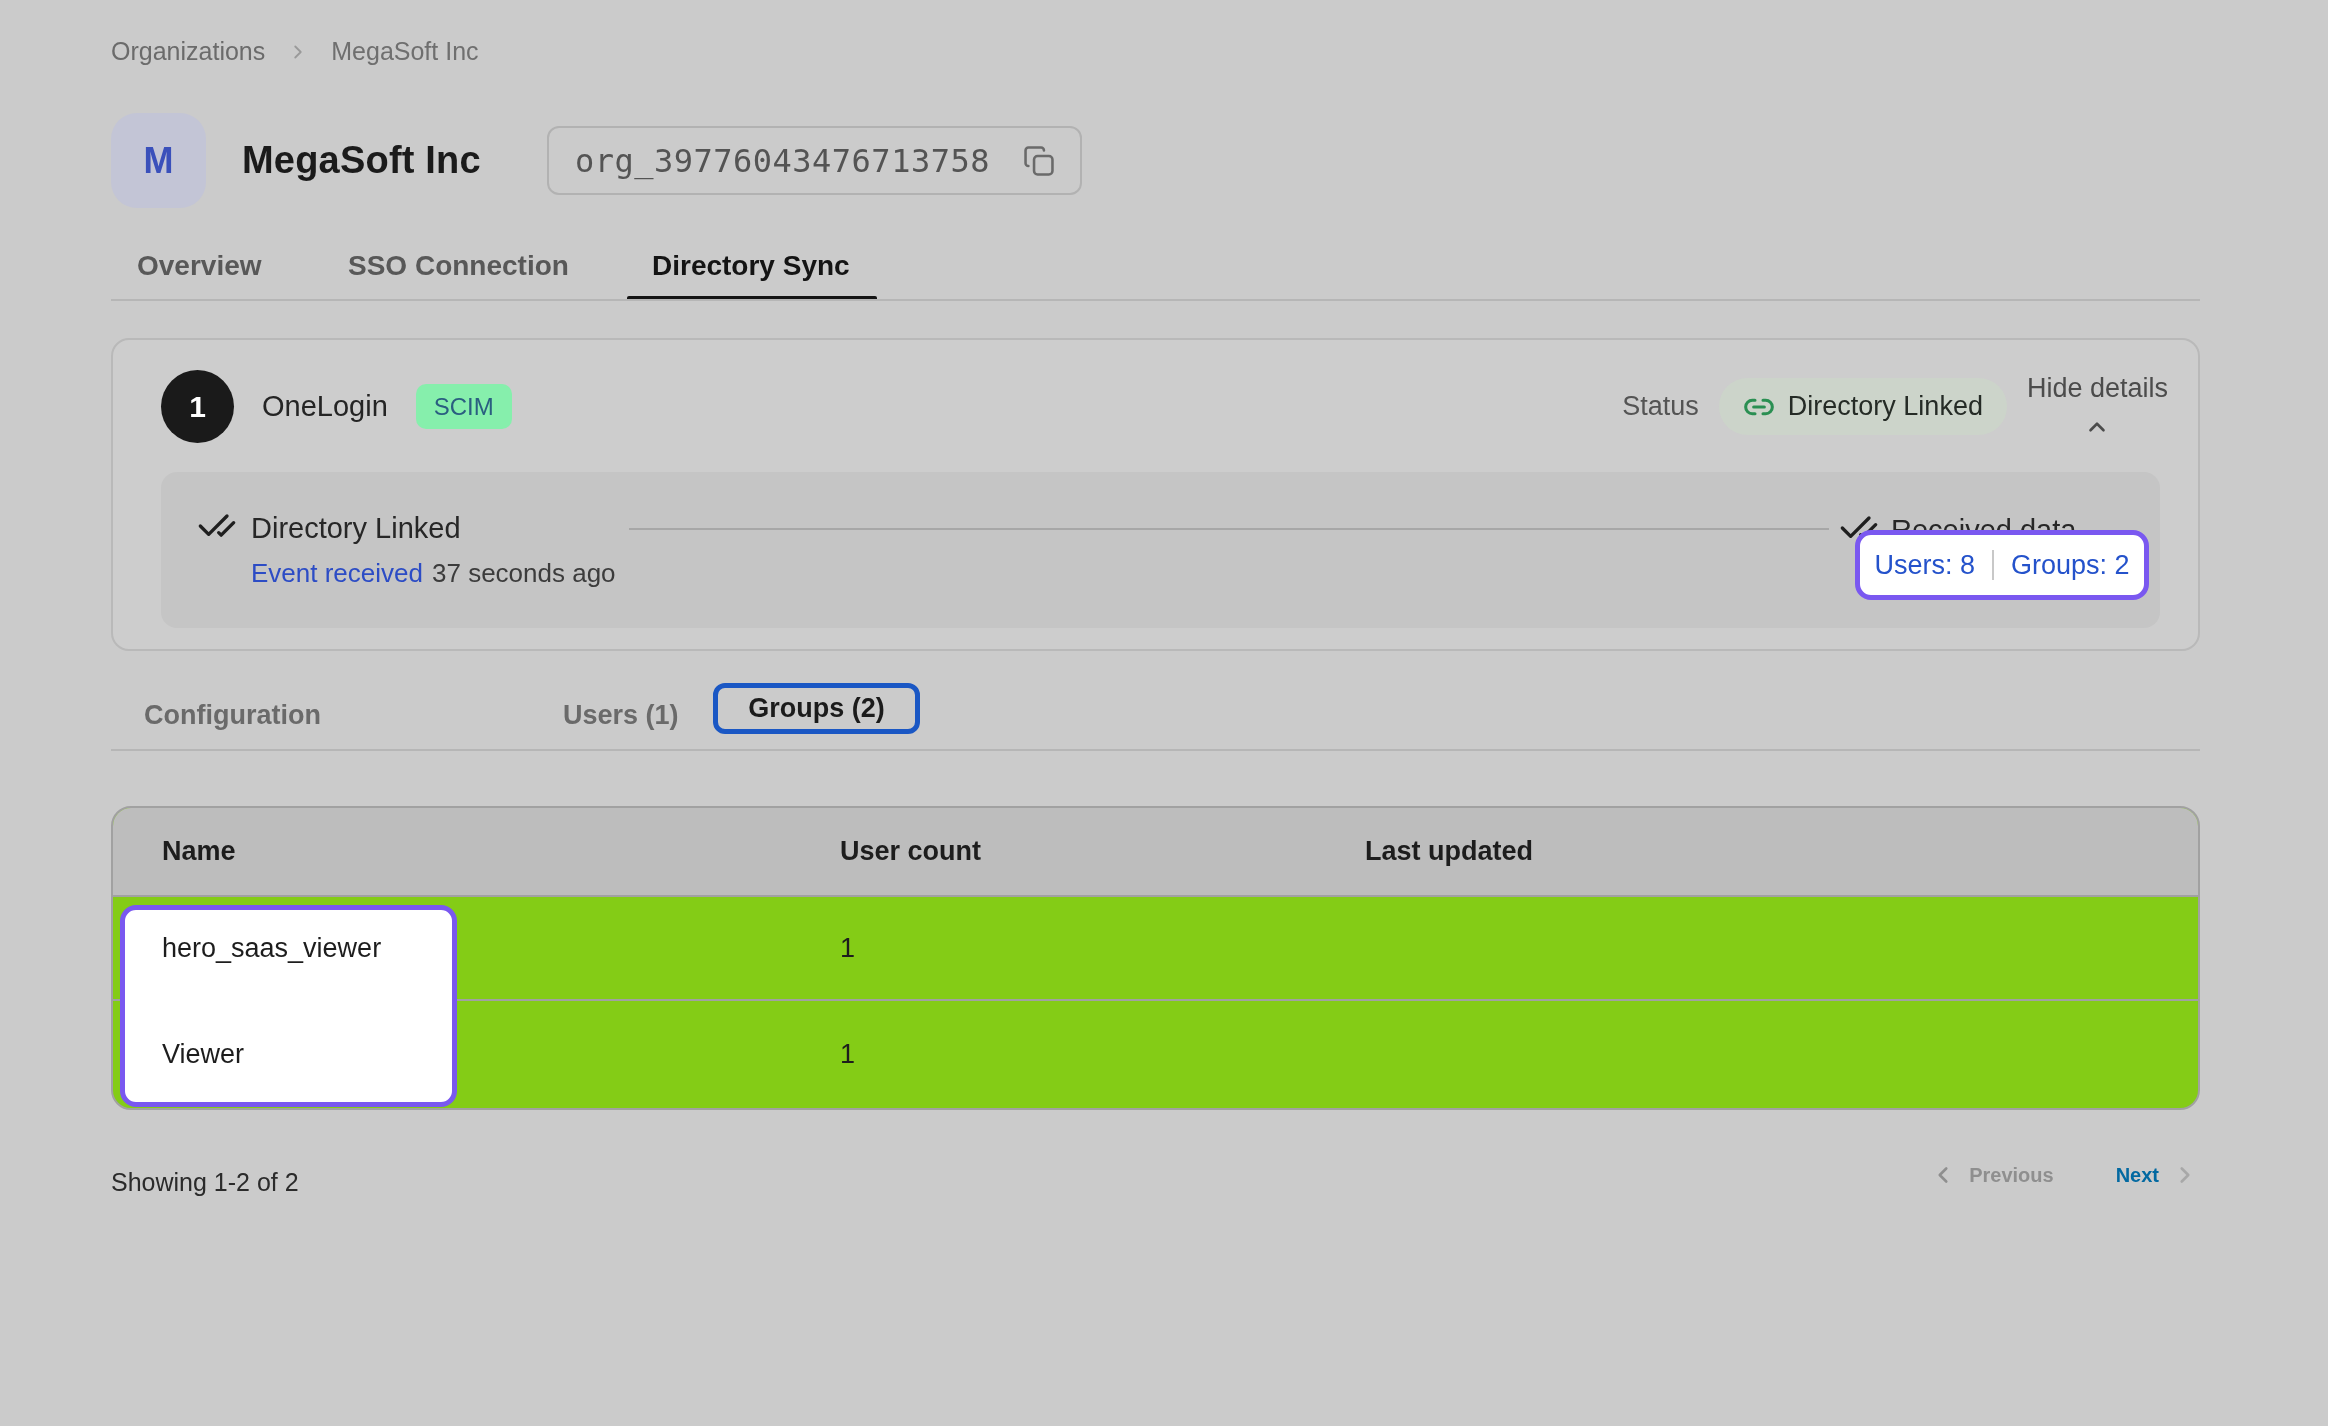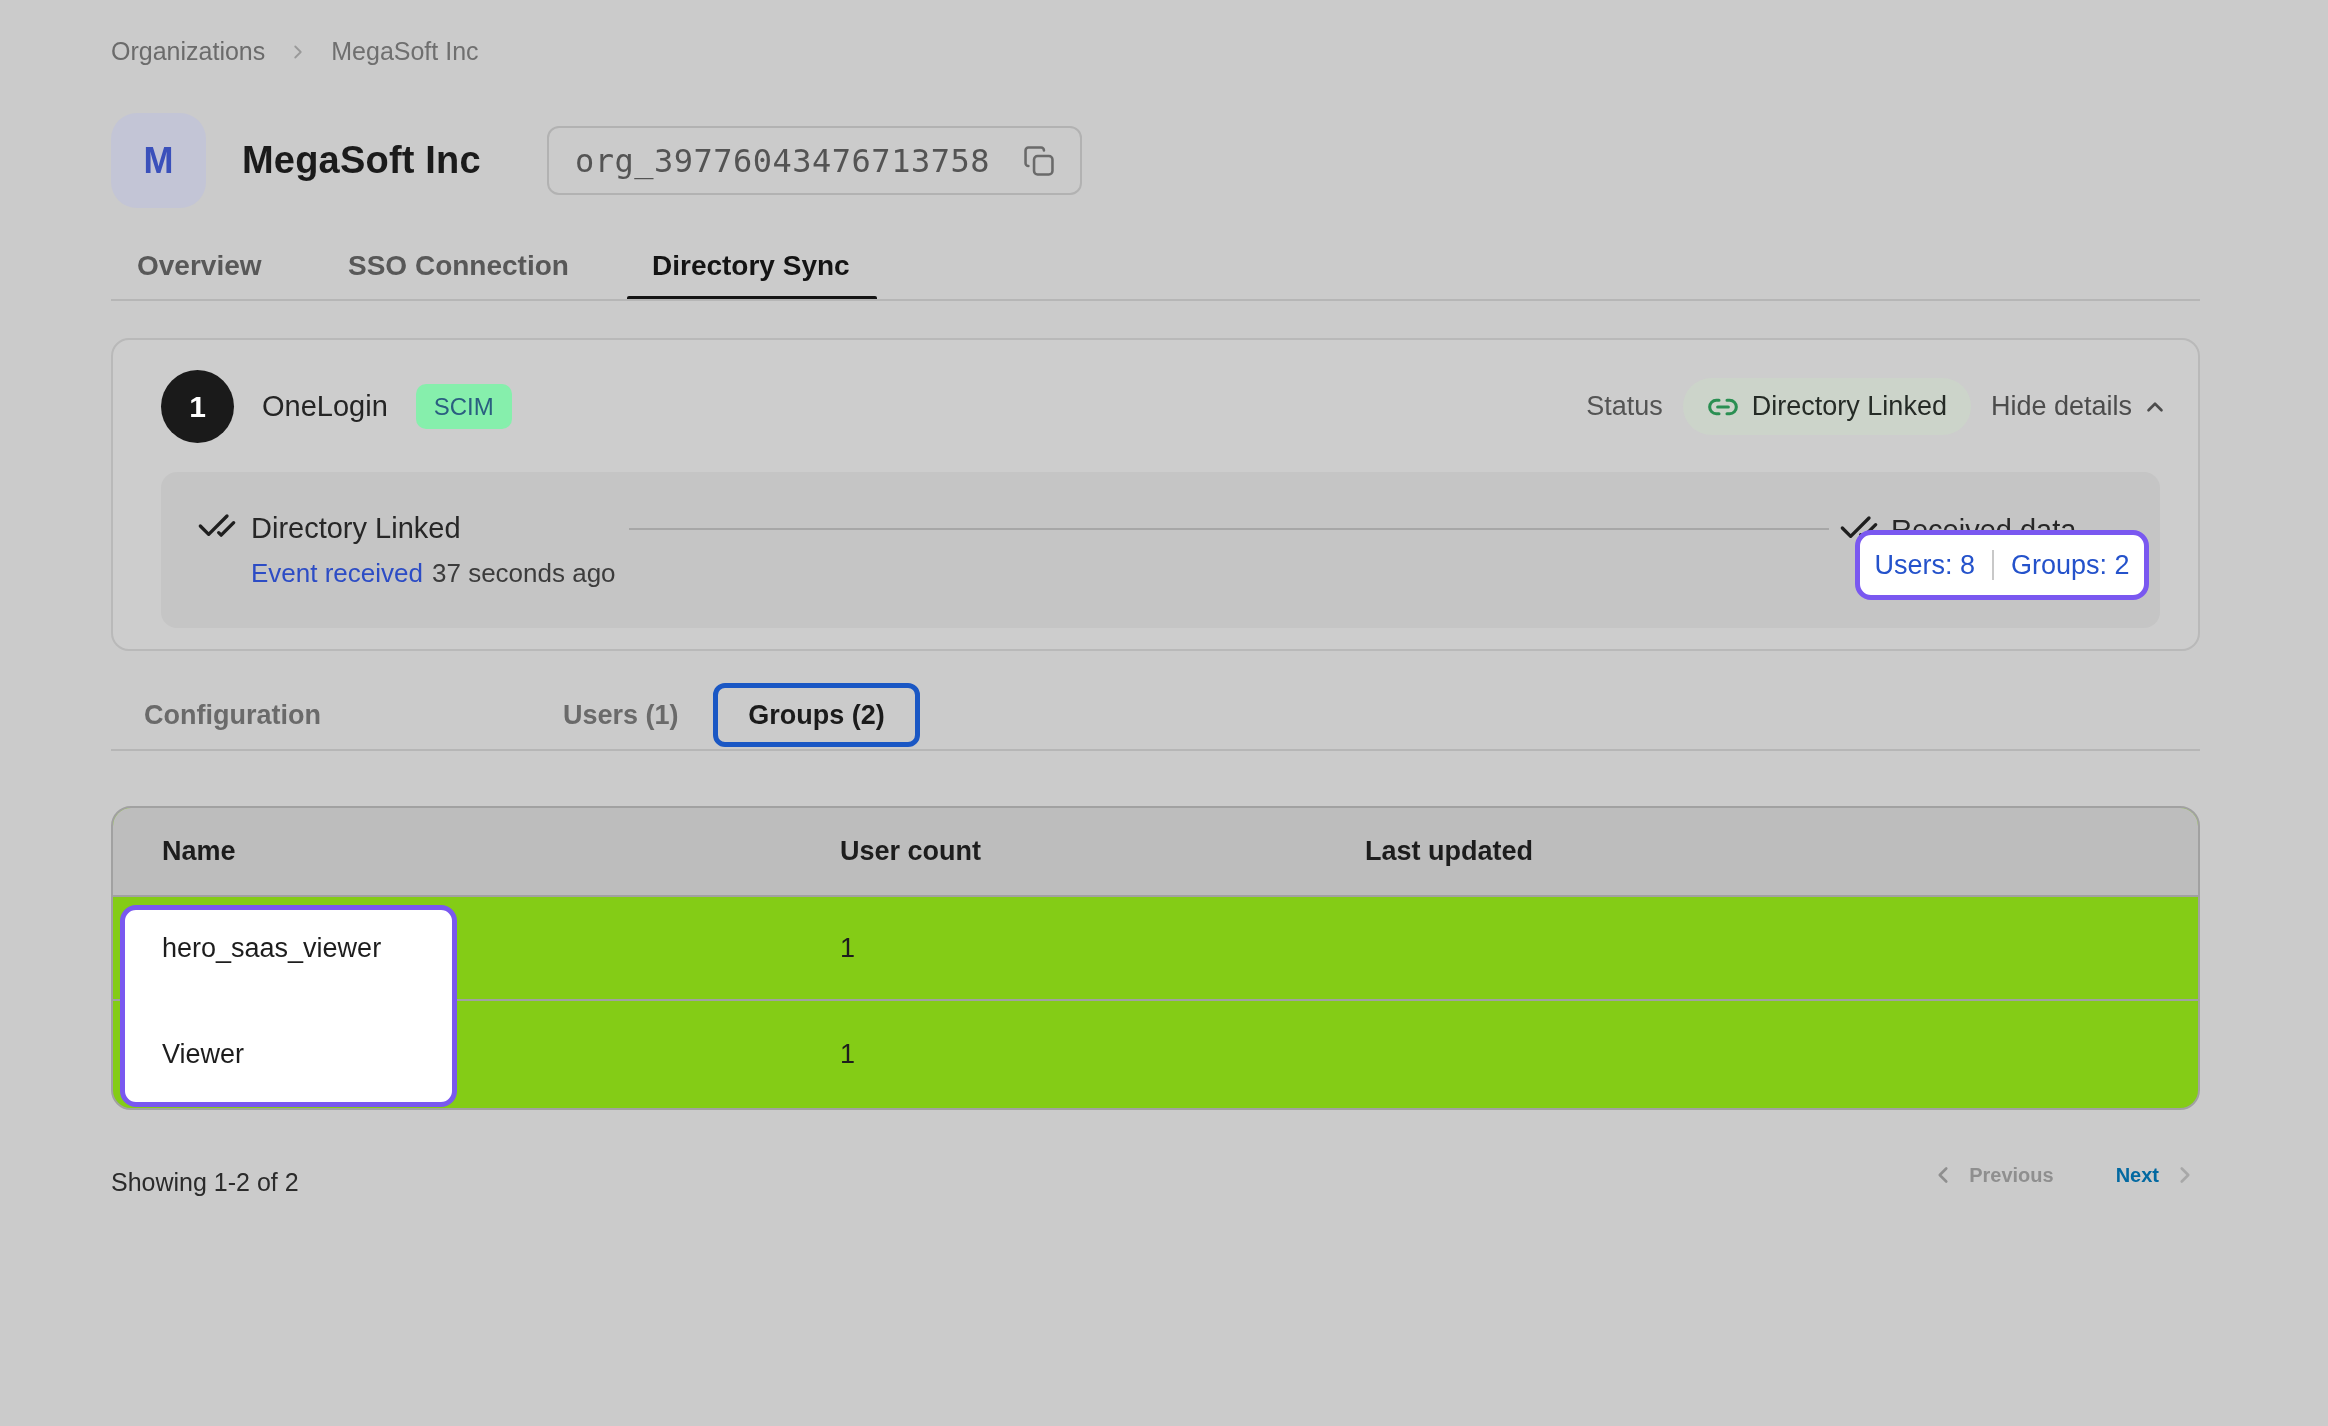--- a/index.html
+++ b/index.html
@@ -49,21 +49,21 @@
     font-size: 30px; font-weight: 700; display: flex; align-items: center; justify-content: center; }
   .provider-name { font-size: 29px; color: #242424; }
   .scim-badge { height: 45px; padding: 0 18px; border-radius: 10px; background: #86efac;
     color: #2a5e80; font-size: 24px; font-weight: 500; display: flex; align-items: center; }
   .ch-right { display: flex; align-items: center; gap: 20px; }
   .status-label { font-size: 27px; color: #545454; }
   .status-pill { height: 57px; border-radius: 29px; background: #ccd4ca; padding: 0 24px;
     display: flex; align-items: center; gap: 13px; }
   .link-icon { width: 32px; height: 32px; stroke: #2a8f52; }
   .status-pill-text { font-size: 27px; color: #252b26; }
-  .hide-details { display: flex; align-items: center; gap: 10px; font-size: 27px; color: #4c4c4c; cursor: pointer; }
+  .hide-details { display: flex; align-items: center; gap: 10px; font-size: 27px; color: #4c4c4c; cursor: pointer; flex-direction: column; }
   .chevron-up-icon { width: 26px; height: 26px; stroke: #4c4c4c; }
 
   
   .timeline-panel { position: absolute; left: 48px; right: 38px; top: 132px; height: 156px;
     background: #c5c5c5; border-radius: 16px; }
   .checkcheck-icon { width: 40px; height: 40px; stroke: #1f1f1f; }
   .tl-icon-left { position: absolute; left: 36px; top: 34px; }
   .tl-title-left { position: absolute; left: 90px; top: 40px; font-size: 29px; color: #272727; }
   .tl-event { position: absolute; left: 90px; top: 86px; font-size: 26px; color: #3c3c3c; display: flex; gap: 9px; }
   .tl-event .event-link { color: #2c4cc5; cursor: pointer; }
@@ -74,21 +74,21 @@
     background: #ffffff; border: 5px solid #7a58f0; border-radius: 16px; z-index: 3;
     display: flex; align-items: center; justify-content: center; gap: 17px; }
   .count-text { font-size: 27px; color: #2452cb; cursor: pointer; }
   .counts-divider { width: 2px; height: 30px; background: #c8c8c8; }
 
   
   .subtabs-row { left: 111px; top: 676px; width: 2089px; height: 78px; }
   .subtab { position: absolute; top: 24px; font-size: 27px; font-weight: 600; color: #6a6a6a; cursor: pointer; }
   .subtab.s0 { left: 33px; }
   .subtab.s1 { left: 452px; }
-  .subtab-active-box { position: absolute; left: 602px; top: 7px; width: 207px; height: 64px;
+  .subtab-active-box { position: absolute; left: 602px; top: 7px; width: 207px; height: 51px;
     border: 5px solid #1a57c4; border-radius: 12px; display: flex; align-items: center; justify-content: center; cursor: pointer; }
   .subtab-active-box .subtab-active-label { font-size: 27px; font-weight: 700; color: #1b1b1b; }
   .subtabs-separator { position: absolute; left: 0; top: 73px; width: 2089px; height: 2px; background: #b6b6b6; }
 
   
   .table-wrap { left: 111px; top: 806px; width: 2089px; height: 308px; }
   .groups-table { width: 100%; border: 2px solid #a1a1a1; border-radius: 20px; overflow: hidden; background: #84cc16; }
   .t-row { display: grid; grid-template-columns: 727px 525px 1fr; align-items: center; }
   .t-head { height: 89px; background: #bdbdbd; border-bottom: 2px solid #a1a1a1; }
   .t-head .t-cell { font-weight: 700; font-size: 27px; color: #1d1d1d; }

